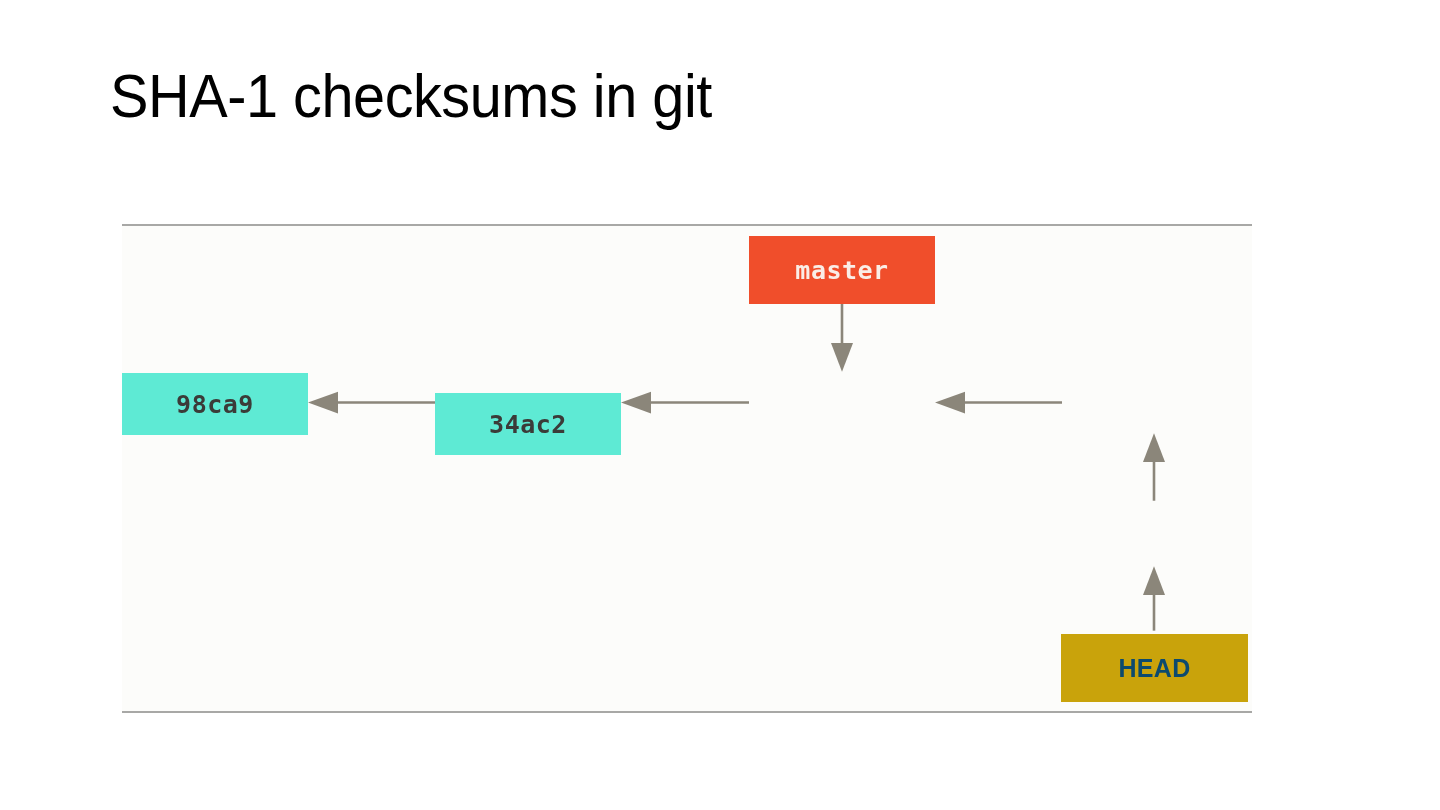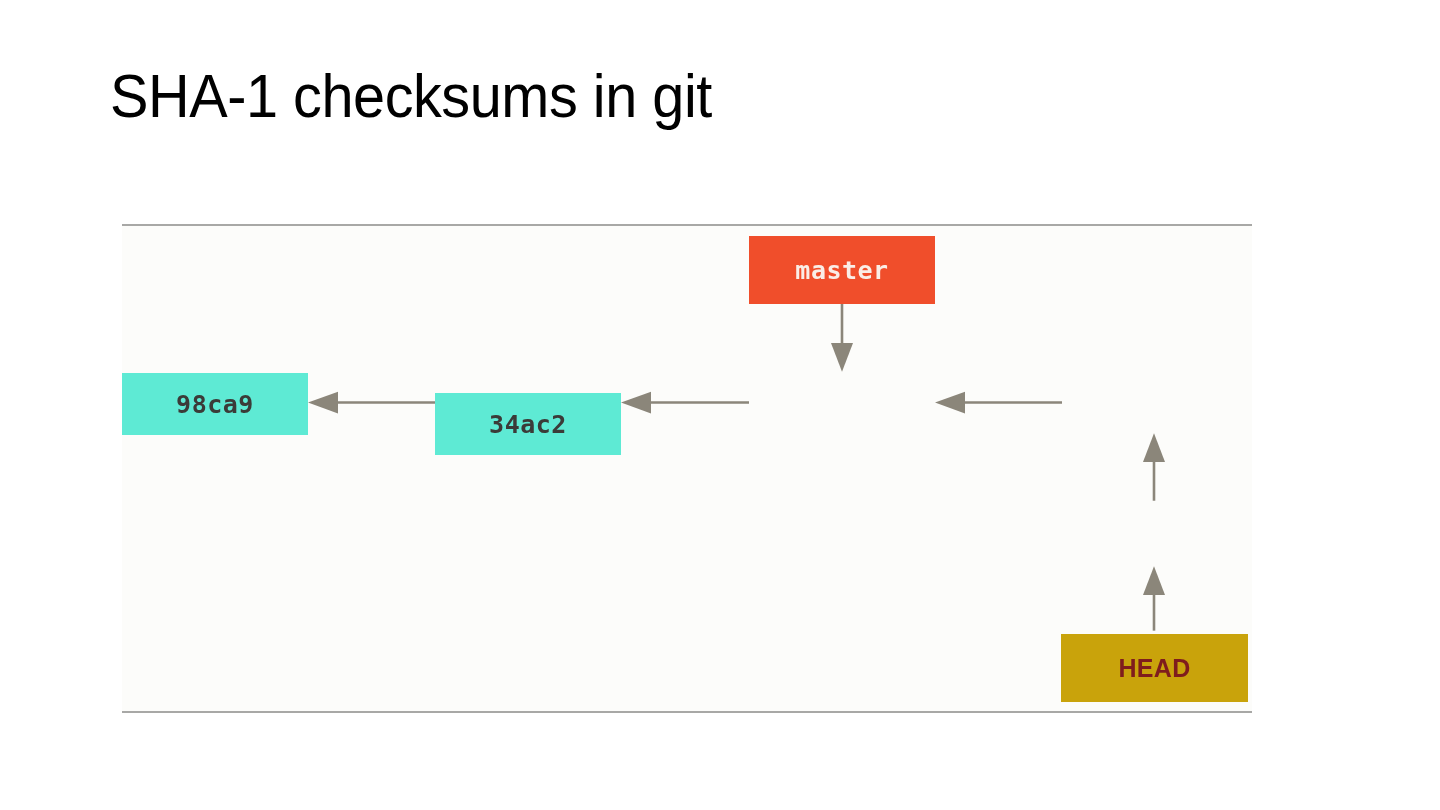--- a/index.html
+++ b/index.html
@@ -71,21 +71,21 @@
   }
   .node-branch {
     background: #f04e2b;
     color: #faeee7;
     font-family: "DejaVu Sans Mono", "Liberation Mono", monospace;
     font-size: 25px;
     letter-spacing: 0.5px;
   }
   .node-head {
     background: #c9a30b;
-    color: #7f1d1d;
+    color: #0c4a6e;
     font-family: "Liberation Sans", sans-serif;
     font-size: 25px;
     letter-spacing: 0.3px;
   }
 
   
   #node-98ca9   { left: 0px;    top: 147px; width: 186px; height: 62px; }
   #node-34ac2   { left: 313px;  top: 147px; width: 186px; height: 62px; margin-top: 20px; }
   #node-f30ab   { left: 627px;  top: 147px; width: 186px; height: 62px; }
   #node-87ab2   { left: 940px;  top: 147px; width: 186px; height: 62px; }

